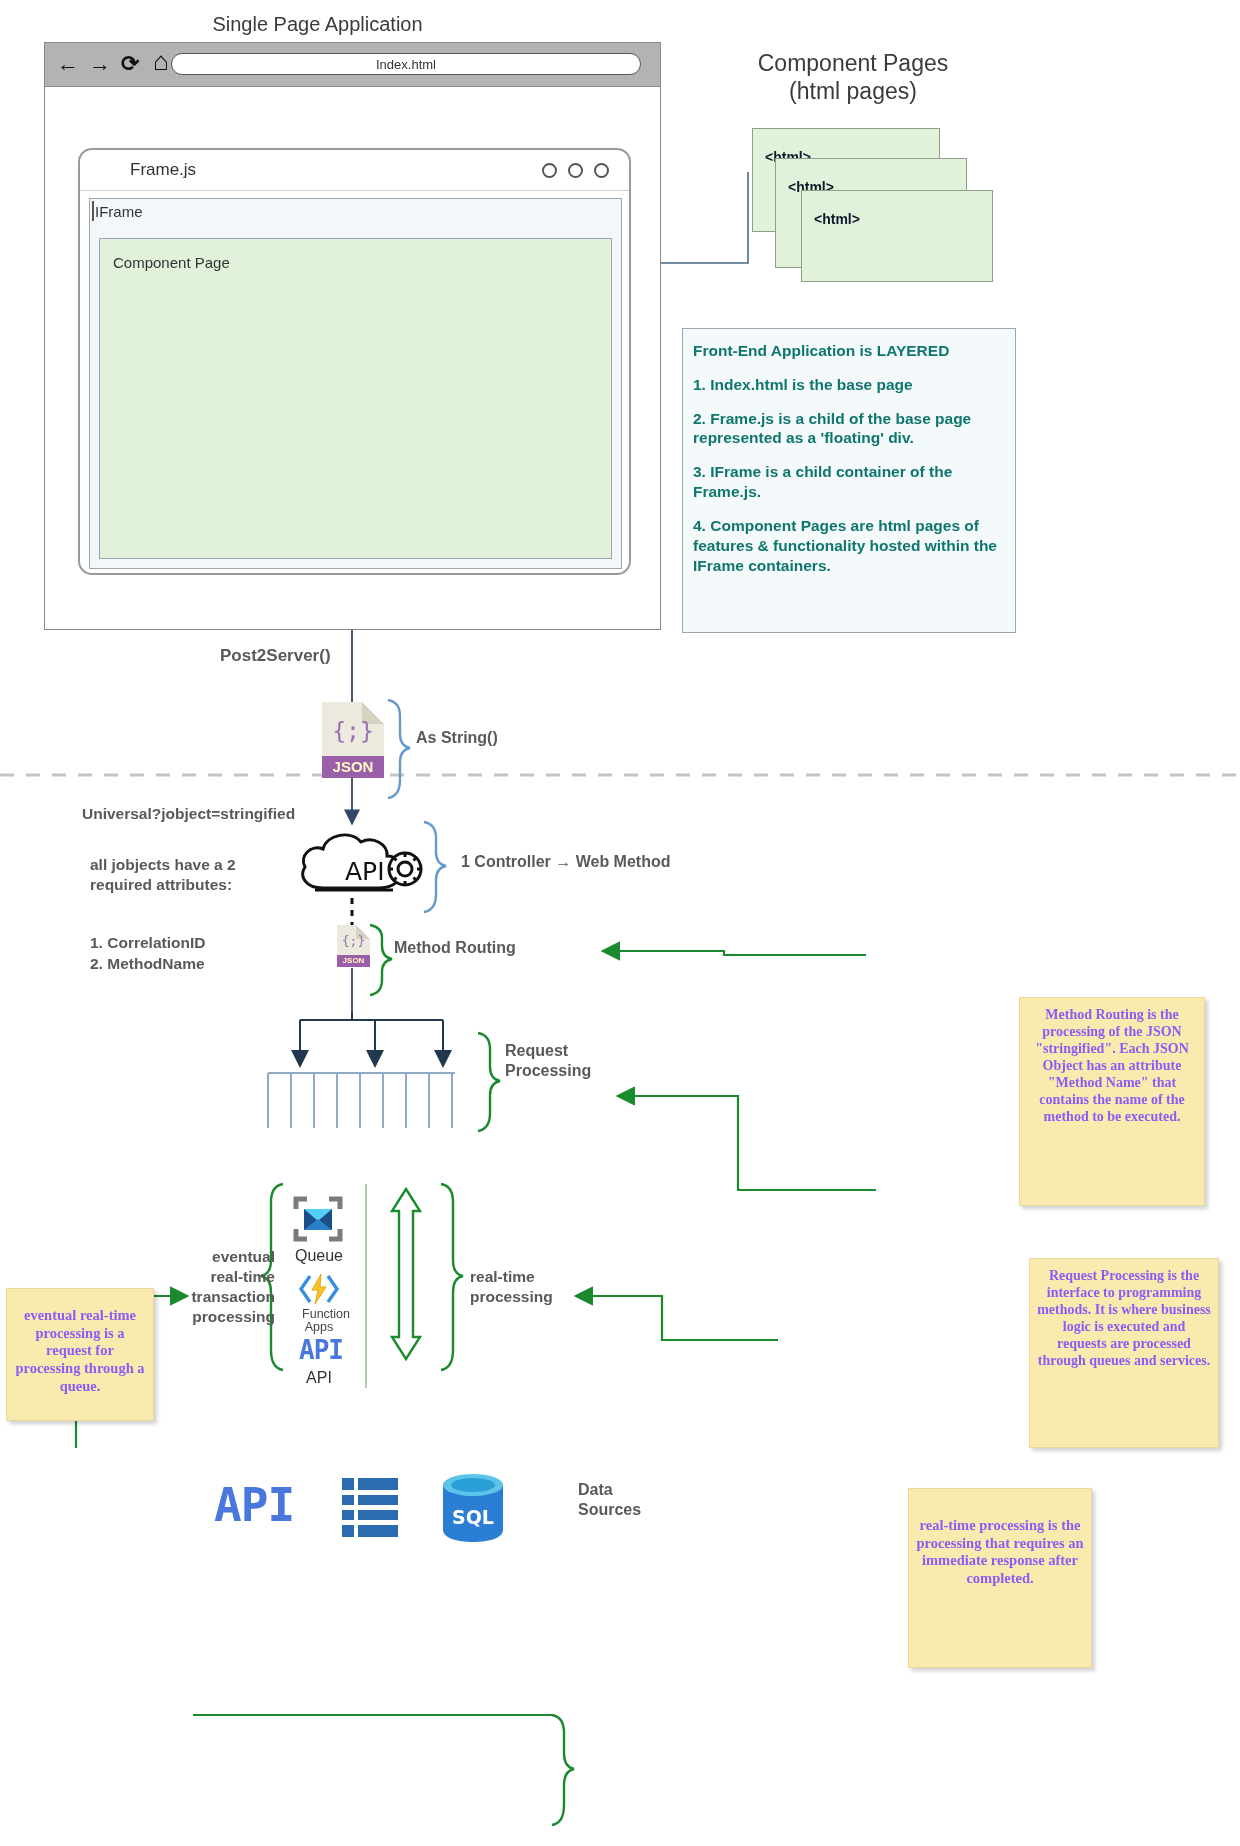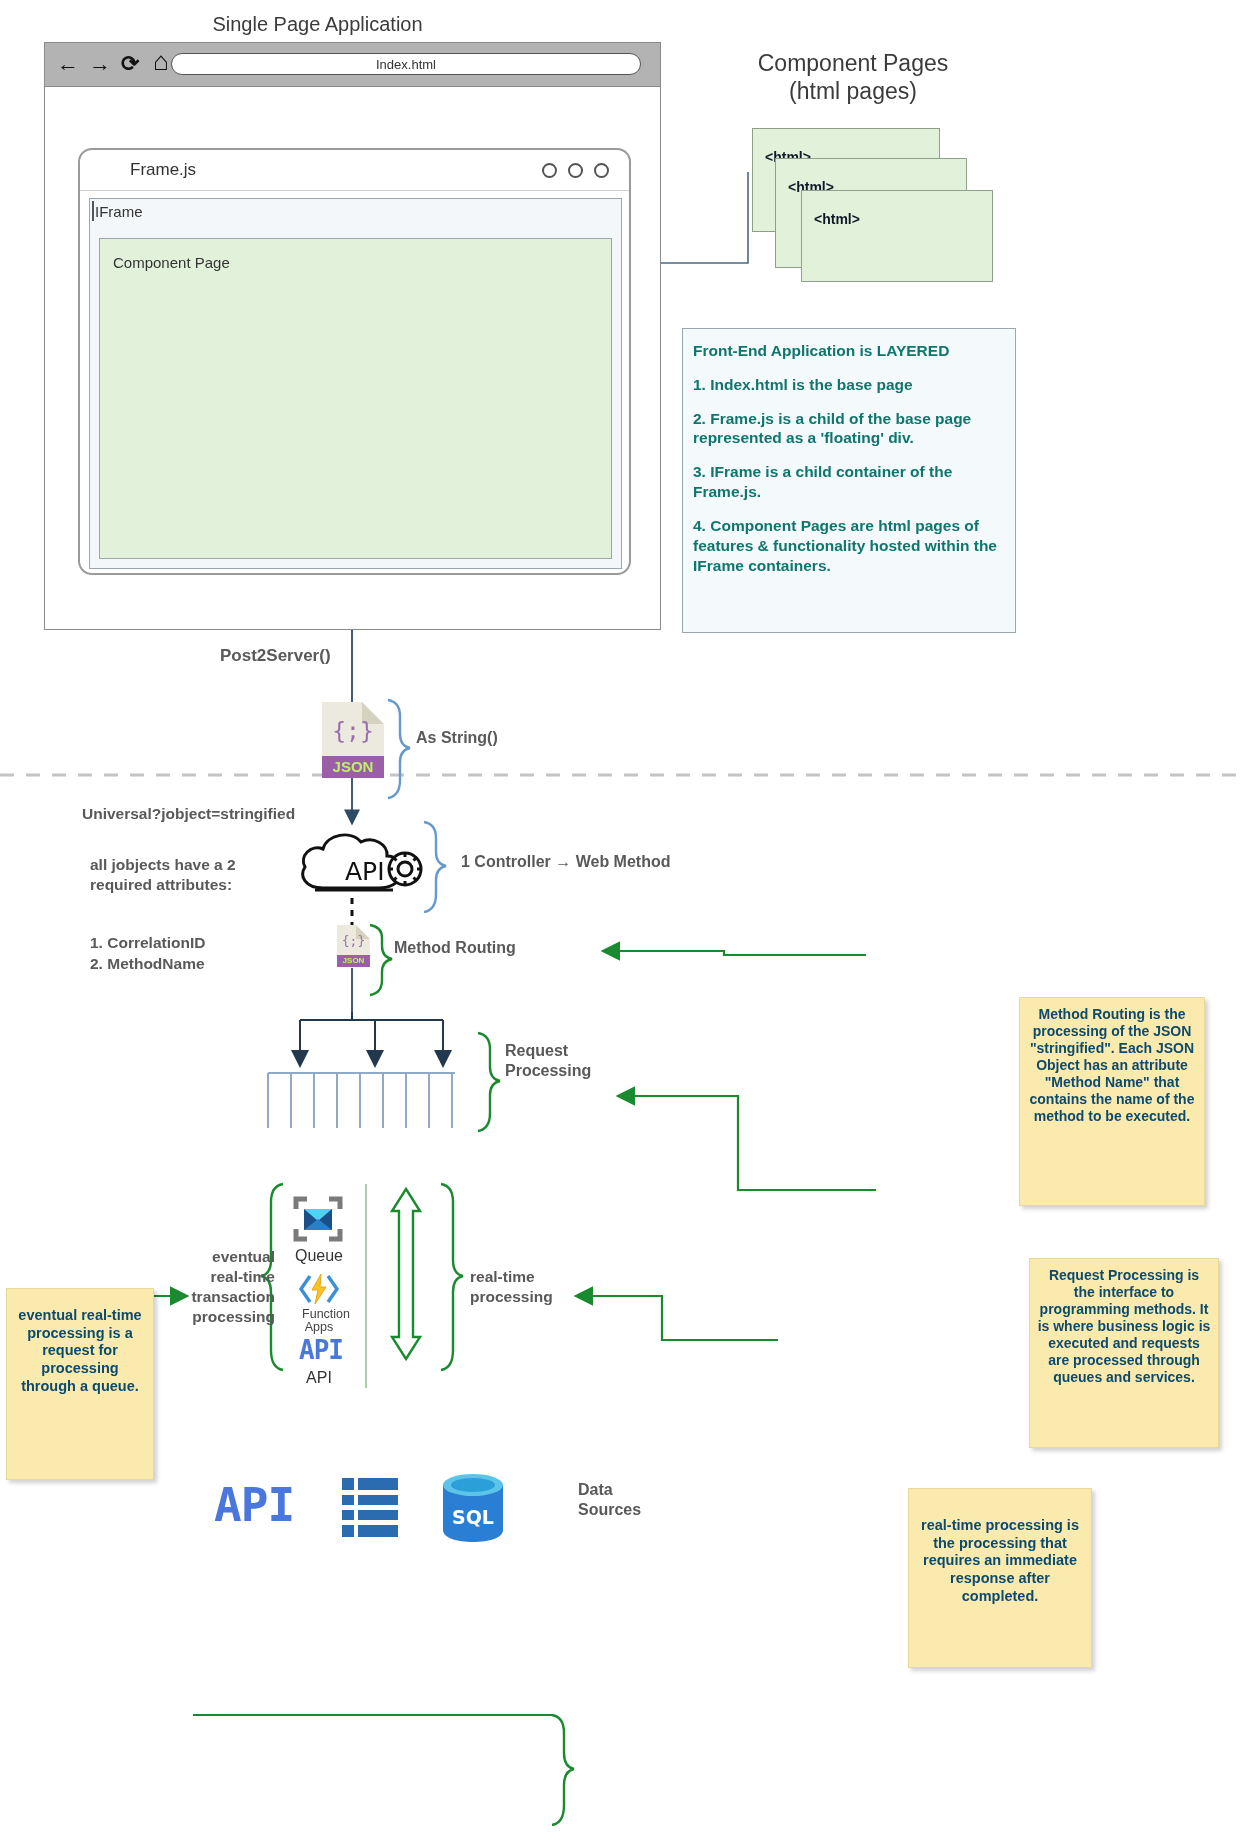--- a/index.html
+++ b/index.html
@@ -41,36 +41,36 @@
   .htmlcard{position:absolute;background:#e2f2da;border:1px solid #8fa08a;box-sizing:border-box;}
   .htmlcard span{position:absolute;left:12px;top:20px;font-size:14px;color:#0f172a;font-weight:bold;}
 
   
   #layered-box{left:682px;top:328px;width:334px;height:305px;background:#f4f9fb;
       border:1px solid #9aa7b0;box-sizing:border-box;padding:12px 10px 0 10px;}
   #layered-box p{margin:0 0 14px 0;font-size:15.5px;font-weight:bold;color:#0f766e;line-height:1.28;}
 
   
   .note{position:absolute;background:#faeaae;border:1px solid #e8d89a;box-sizing:border-box;
-        text-align:center;font-weight:bold;color:#0c4a6e;line-height:1.22;
-        box-shadow:3px 3px 4px rgba(0,0,0,0.18);padding:8px 7px;}
+        text-align:center;font-weight:bold;color:#8b5cf6;line-height:1.22;
+        box-shadow:3px 3px 4px rgba(0,0,0,0.18);padding:8px 7px;font-family:Liberation Serif, serif;}
 
   
   #wires{position:absolute;left:0;top:0;width:1240px;height:1846px;pointer-events:none;}
 
   
   .jsonicon{position:absolute;}
   .jsonicon .body{position:absolute;left:0;top:0;width:100%;height:100%;
      background:#eceade;}
   .jsonicon .fold{position:absolute;right:0;top:0;border-style:solid;
      border-color:#fff #fff #d6d2c0 #d6d2c0;}
   .jsonicon .braces{position:absolute;width:100%;text-align:center;
      color:#9a6fae;font-family:"DejaVu Sans Mono",monospace;}
   .jsonicon .band{position:absolute;left:0;bottom:0;width:100%;background:#9a5fa8;
-     color:#bef264;text-align:center;font-weight:bold;font-family:"Liberation Sans",sans-serif;}
+     color:#fef9c3;text-align:center;font-weight:bold;font-family:"Liberation Sans",sans-serif;}
 
   
   .lab{position:absolute;font-weight:bold;color:#595959;}
 
   
   .apiword{position:absolute;font-family:"DejaVu Sans Mono",monospace;
       font-weight:bold;color:#4a77dd;letter-spacing:-1px;}
 </style>
 </head>
 <body>
@@ -284,14 +284,14 @@
 
 <svg class="abs" style="left:440px;top:1472px;width:66px;height:72px;" viewBox="0 0 66 72">
   <path d="M3,13 L3,58 C3,66 17,70 33,70 C49,70 63,66 63,58 L63,13 Z" fill="#2a7fd4"></path>
   <ellipse cx="33" cy="13" rx="30" ry="11" fill="#5bc4e8"></ellipse>
   <ellipse cx="33" cy="13" rx="22" ry="7" fill="#2a9fd8"></ellipse>
   <text x="33" y="52" text-anchor="middle" font-family="DejaVu Sans, sans-serif" font-size="19" font-weight="bold" fill="#ffffff">SQL</text>
 </svg>
 
 <div class="note" style="left:1019px;top:997px;width:186px;height:209px;font-size:14px;">Method Routing is the processing of the JSON "stringified". Each JSON Object has an attribute "Method Name" that contains the name of the method to be executed.</div>
 <div class="note" style="left:1029px;top:1258px;width:190px;height:190px;font-size:14px;">Request Processing is the interface to programming methods. It is where business logic is executed and requests are processed through queues and services.</div>
-<div class="note" style="left:6px;top:1288px;width:148px;height:192px;font-size:14.5px;padding-top:18px;">eventual real-time processing is a request for processing through a queue.</div>
+<div class="note" style="left:6px;top:1288px;width:148px;height:133px;font-size:14.5px;padding-top:18px;">eventual real-time processing is a request for processing through a queue.</div>
 <div class="note" style="left:908px;top:1488px;width:184px;height:180px;font-size:14.5px;padding-top:28px;">real-time processing is the processing that requires an immediate response after completed.</div>
 
 </body></html>

